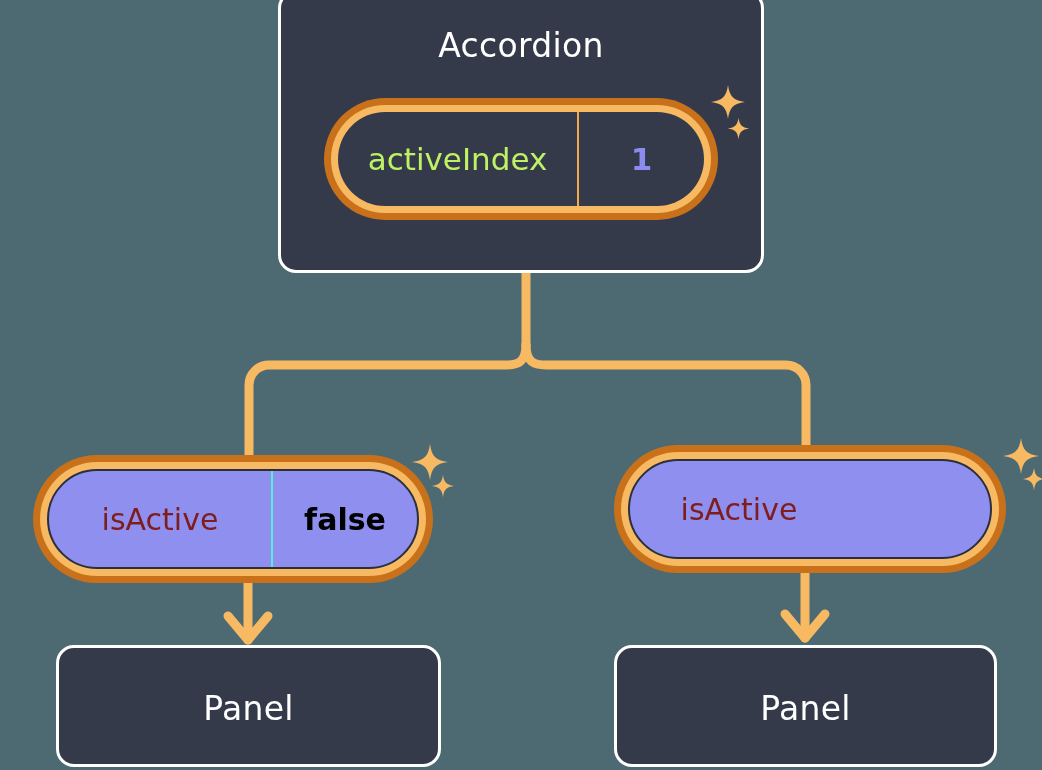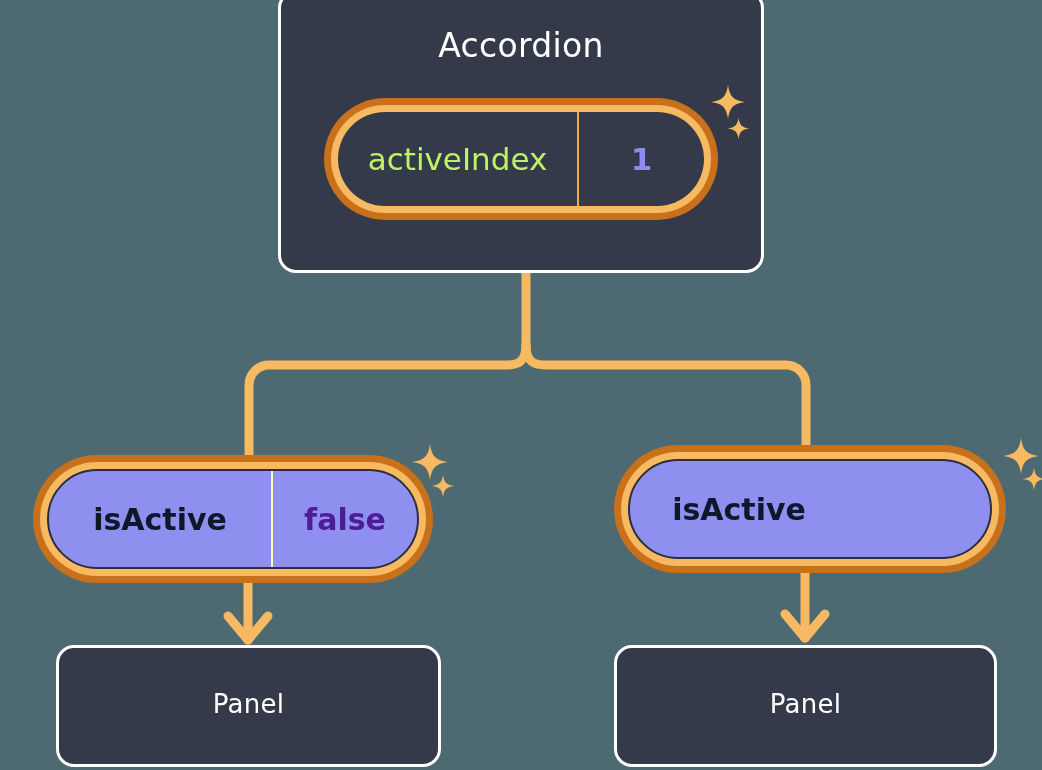--- a/index.html
+++ b/index.html
@@ -67,21 +67,21 @@
 
   
   .panel-box {
     top: 645px;
     height: 122px;
   }
   #panel-left  { left: 40px;  width: 385px; }
   #panel-right { left: 598px; width: 383px; }
   .panel-box .comp-title {
     top: 41px;
-    font-size: 26px;
+    font-size: 33px;
   }
 
   
   .pill {
     position: absolute;
     box-sizing: border-box;
     border-radius: 999px;
     display: flex;
     align-items: stretch;
     z-index: 4;
@@ -143,28 +143,28 @@
     font-size: 31px;
     border-left: 2px solid #f0a94b;
   }
 
   
   .pill-purple .pill-inner {
     background: #8f8ff0;
     border: 2px solid #2a2f3d;
   }
   .pill-purple .pill-key {
-    color: #0f172a;
+    color: #7f1d1d;
     font-size: 30px;
-    font-weight: 700;
+    font-weight: 400;
   }
   .pill-purple .pill-val {
-    color: #4c1d95;
+    color: #000000;
     font-size: 30px;
-    border-left: 2px solid #fef9c3;
+    border-left: 2px solid #5eead4;
   }
 
   #pill-is-active-false {
     left: 17px;
     top: 455px;
     width: 400px;
     height: 128px;
   }
   #pill-is-active-false .pill-key { flex: 0 0 222px; }
   #pill-is-active-false .pill-val { flex: 1 1 auto; }

